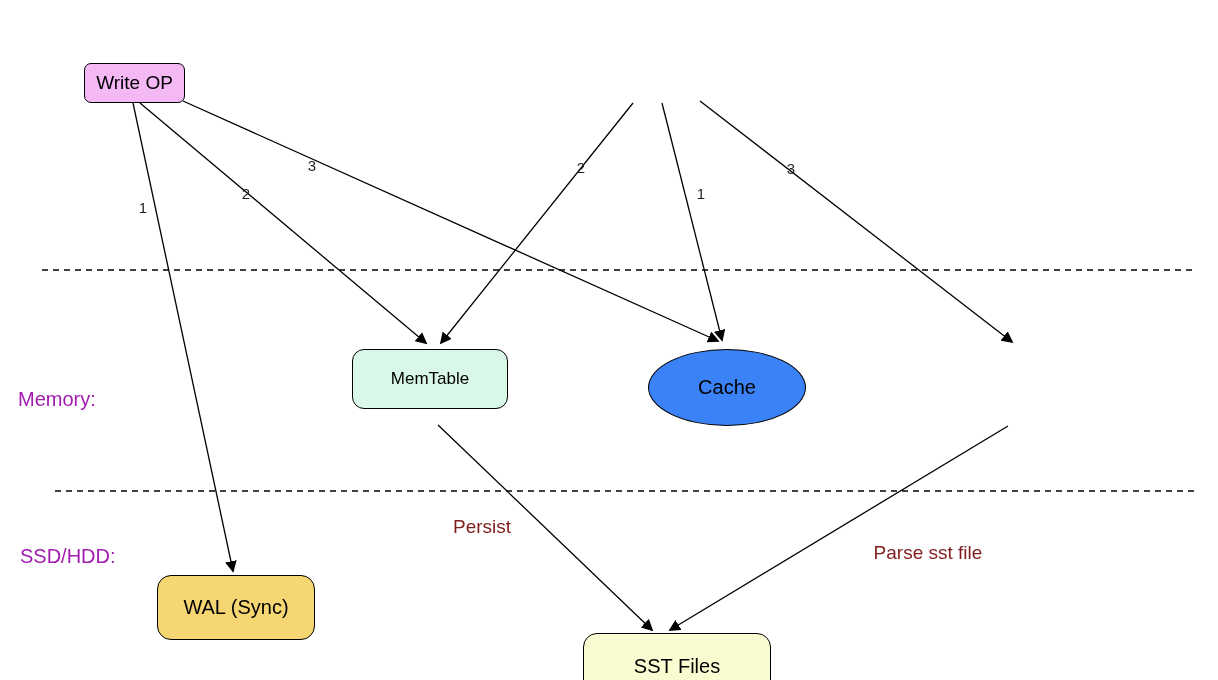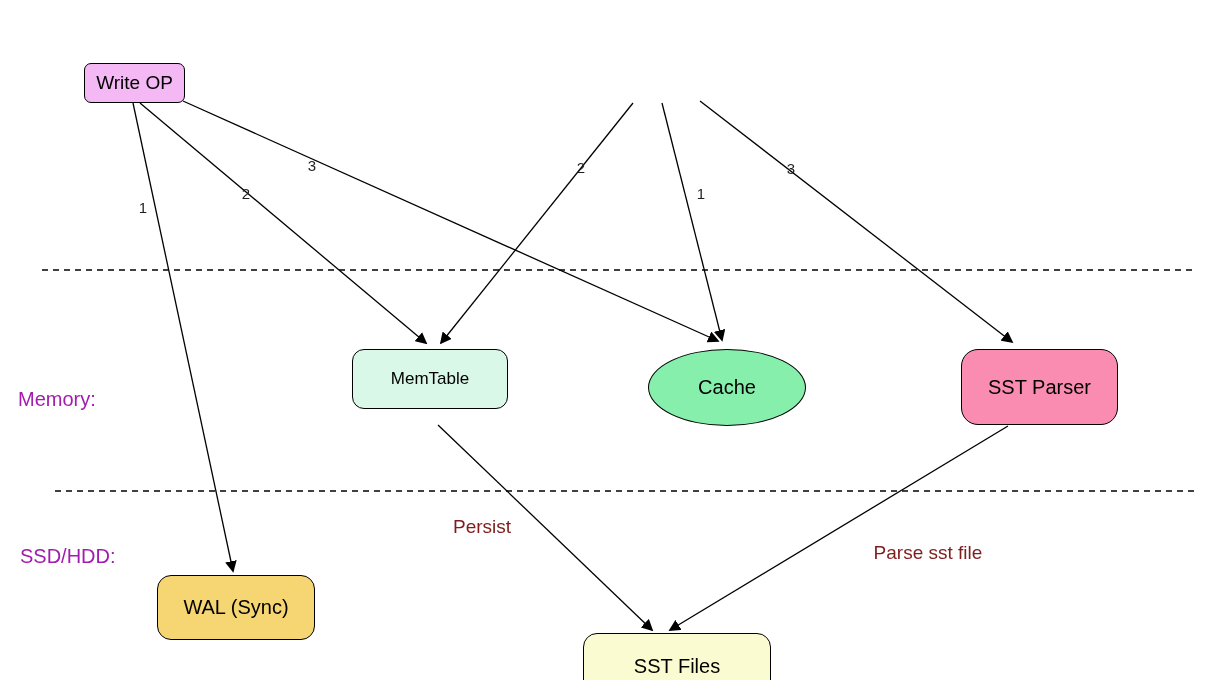--- a/index.html
+++ b/index.html
@@ -74,22 +74,21 @@
     <line x1="183" y1="61" x2="718" y2="301" stroke="#000" stroke-width="1.3" marker-end="url(#arrow)"></line>
     <line x1="633" y1="63" x2="441" y2="303" stroke="#000" stroke-width="1.3" marker-end="url(#arrow)"></line>
     <line x1="662" y1="63" x2="722" y2="300" stroke="#000" stroke-width="1.3" marker-end="url(#arrow)"></line>
     <line x1="700" y1="61" x2="1012" y2="302" stroke="#000" stroke-width="1.3" marker-end="url(#arrow)"></line>
     <line x1="438" y1="385" x2="652" y2="590" stroke="#000" stroke-width="1.3" marker-end="url(#arrow)"></line>
     <line x1="1008" y1="386" x2="670" y2="590" stroke="#000" stroke-width="1.3" marker-end="url(#arrow)"></line>
   </svg>
 
   <div class="node n-write-op" style="background-color: rgb(244, 184, 244);">Write OP</div>
   <div class="node n-memtable" style="background-color: rgb(217, 248, 232);">MemTable</div>
-  <div class="node n-cache" style="background-color: #86efac;">Cache</div>
-  <div class="node n-sst-parser" style="background-color: rgb(249, 140, 176);">SST Parser</div>
+  <div class="node n-cache" style="background-color: #3b82f6;">Cache</div>
   <div class="node n-wal" style="background-color: rgb(246, 213, 115);">WAL (Sync)</div>
   <div class="node n-sst-files" style="background-color: rgb(250, 251, 208);">SST Files</div>
 
   <span class="elabel" style="left:143px; top:167px;">1</span>
   <span class="elabel" style="left:246px; top:153px;">2</span>
   <span class="elabel" style="left:312px; top:125px;">3</span>
   <span class="elabel" style="left:581px; top:127px;">2</span>
   <span class="elabel" style="left:701px; top:153px;">1</span>
   <span class="elabel" style="left:791px; top:128px;">3</span>
   <span class="elabel big" style="left:482px; top:487px;">Persist</span>

